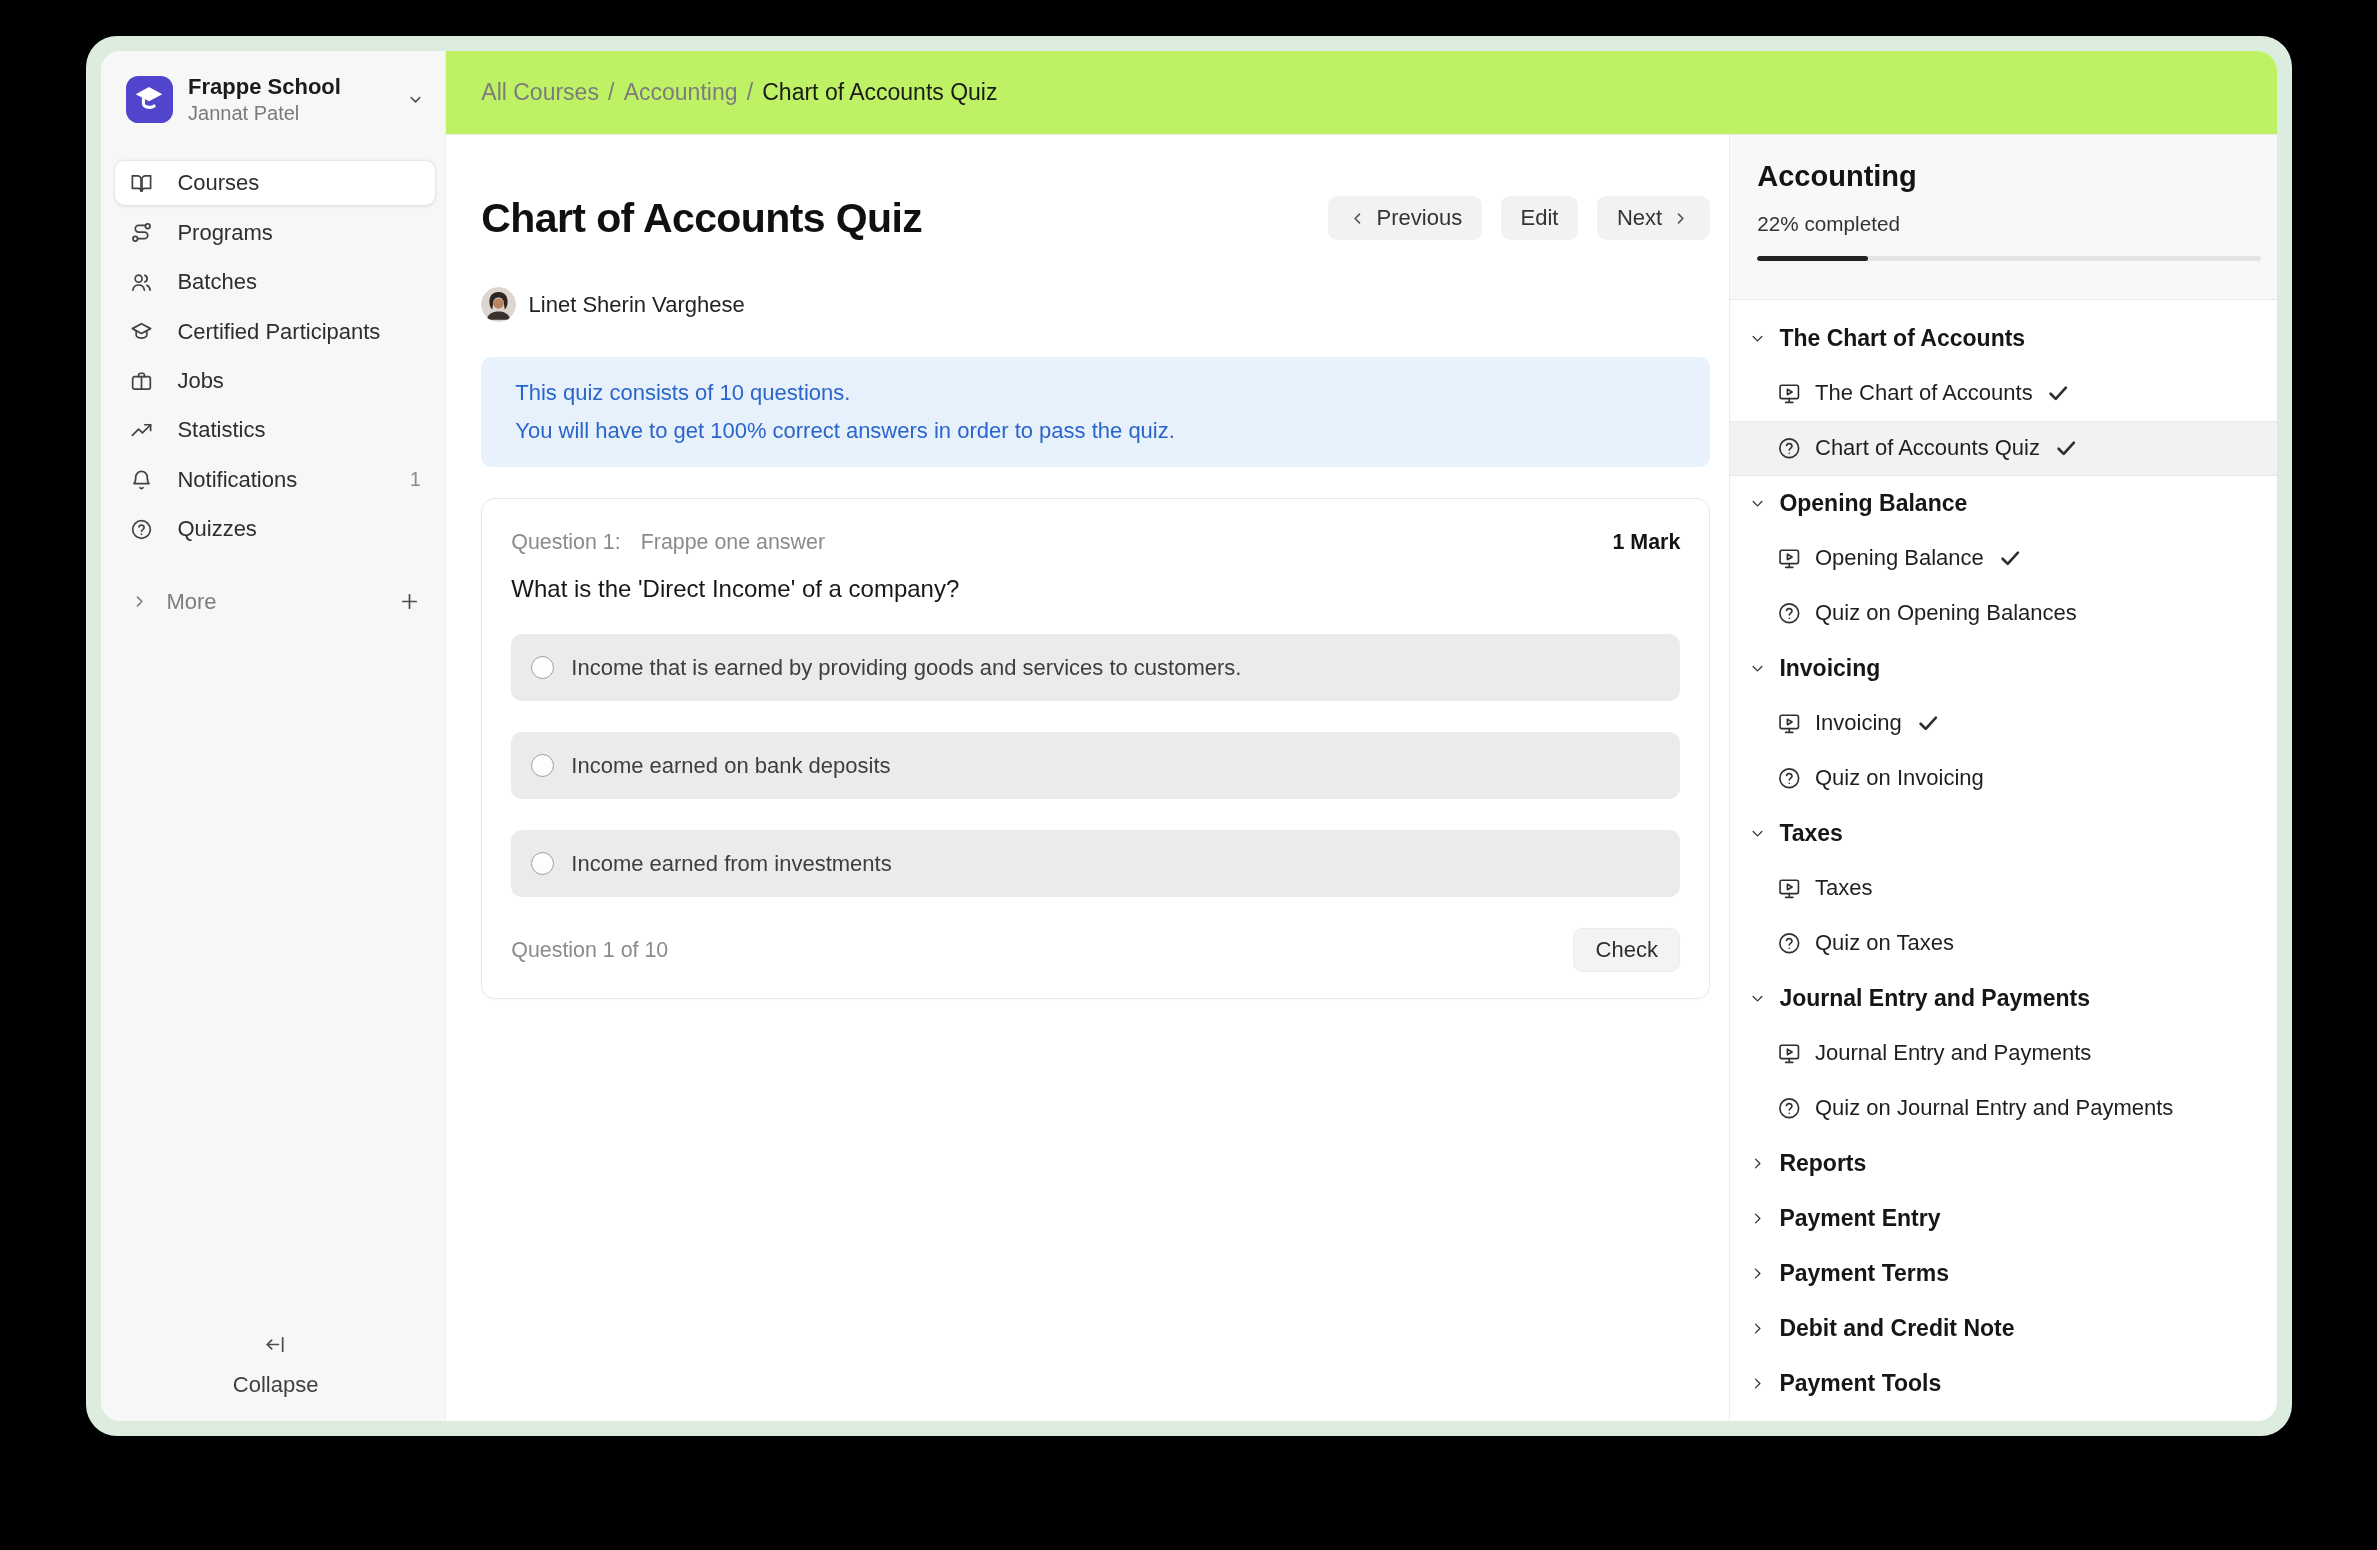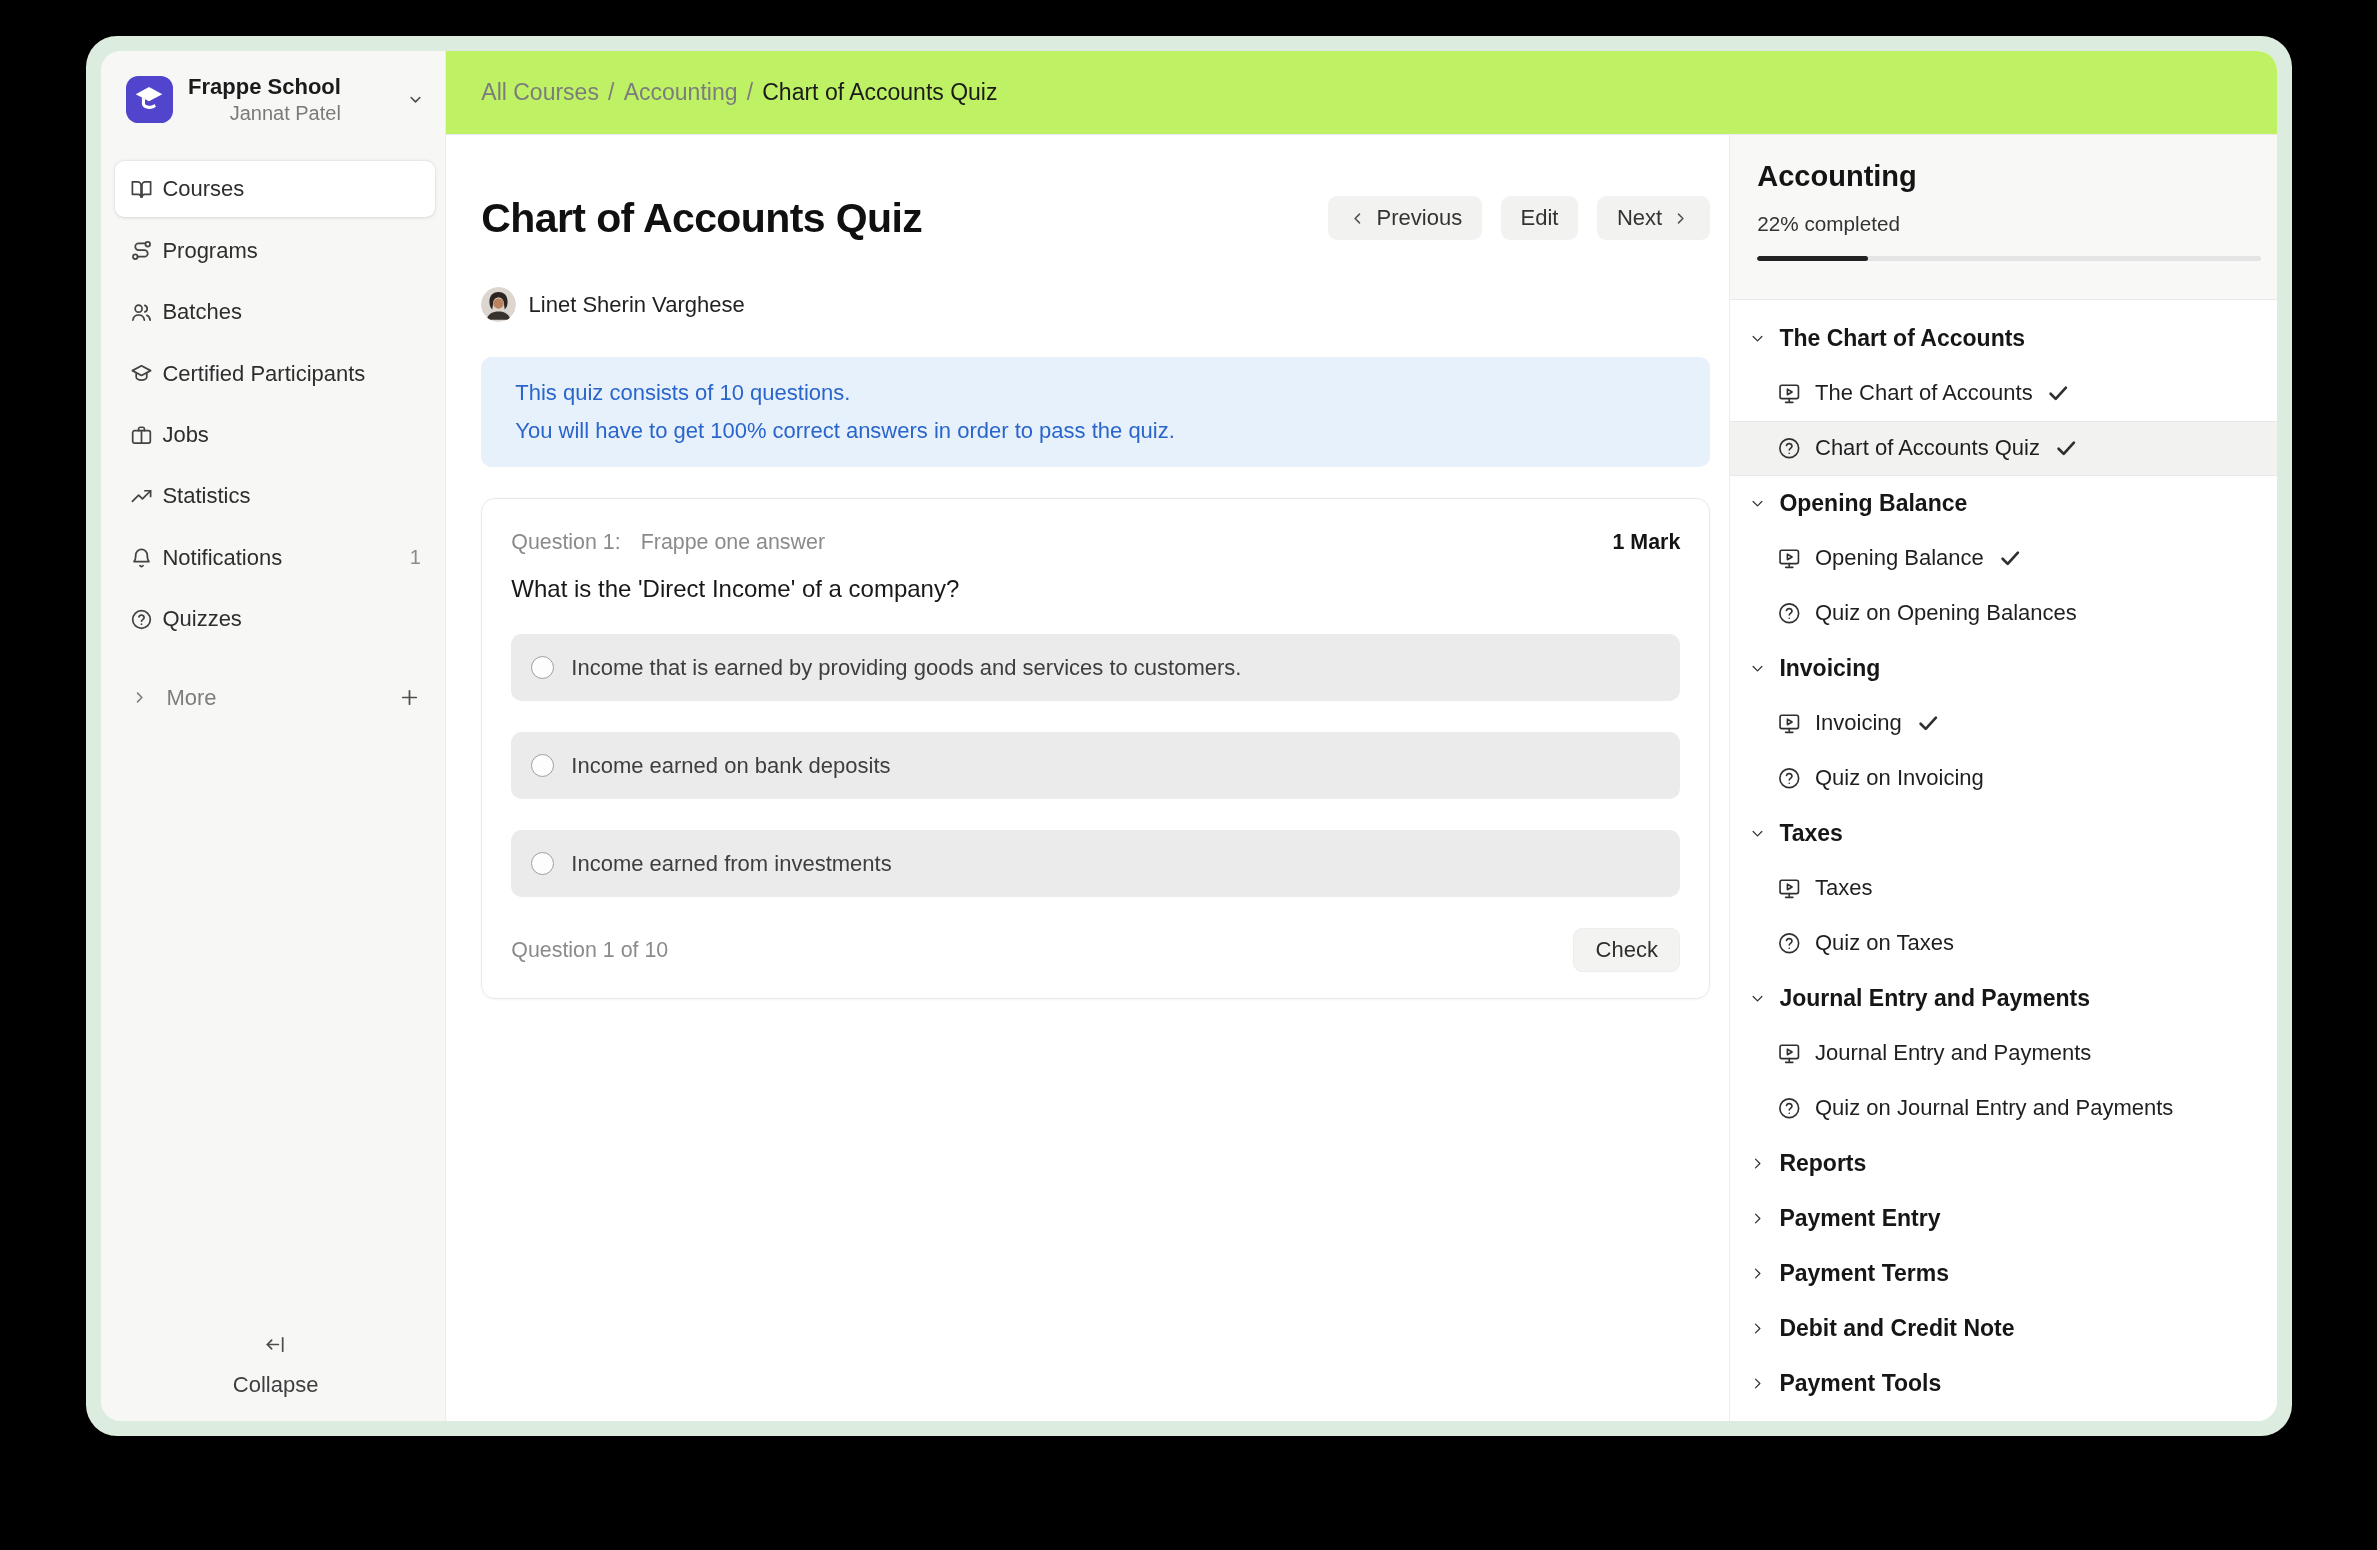--- a/index.html
+++ b/index.html
@@ -24,28 +24,28 @@
     padding:20px 10.7px 18.4px 13.8px;
   }
   .brand{display:flex;align-items:center;gap:15.3px;padding:3.1px 9.2px 0 10.7px;margin-bottom:37px;cursor:pointer;}
   .brand-logo{
     width:47px;height:47px;border-radius:12.3px;background:#5145cd;flex:0 0 auto;
     display:flex;align-items:center;justify-content:center;
   }
   .brand-logo svg{width:34px;height:34px;fill:#fff;}
   .brand-text{display:flex;flex-direction:column;gap:3.1px;min-width:0;}
   .brand-name{font-size:22px;font-weight:700;color:#1b1b1b;line-height:25px;}
-  .brand-sub{font-size:20px;color:#7a7a7a;line-height:22px;text-align:right;}
+  .brand-sub{font-size:20px;color:#7a7a7a;line-height:22px;}
   .brand-caret{margin-left:auto;color:#4c4c4c;}
   .ic{display:inline-flex;flex:0 0 auto;}
   .ic svg{width:23px;height:23px;}
   .ic.sm svg{width:19px;height:19px;}
   .nav-item{
-    height:56px;margin-bottom:5.4px;border-radius:9.2px;display:flex;align-items:center;
-    padding:0 13.8px 0 15.3px;gap:9px;font-size:22px;color:#2e2e2e;cursor:pointer;
+    height:44px;margin-bottom:5.4px;border-radius:9.2px;display:flex;align-items:center;
+    padding:0 13.8px 0 15.3px;gap:24px;font-size:22px;color:#2e2e2e;cursor:pointer;
   }
   .nav-item .ic{color:#434343;}
   .nav-item.active{background:#fff;box-shadow:0 0.8px 3.8px rgba(0,0,0,.12),0 0 0 0.8px rgba(0,0,0,.02);}
   .nav-badge{margin-left:auto;color:#8b8b8b;font-size:20px;}
   .more-row{
     margin-top:23px;height:44px;display:flex;align-items:center;gap:17px;
     padding:0 13.8px 0 15.3px;color:#7d7d7d;font-size:22px;cursor:pointer;
   }
   .more-plus{margin-left:auto;color:#4c4c4c;display:inline-flex;cursor:pointer;}
   .more-plus svg{width:23px;height:23px;}

